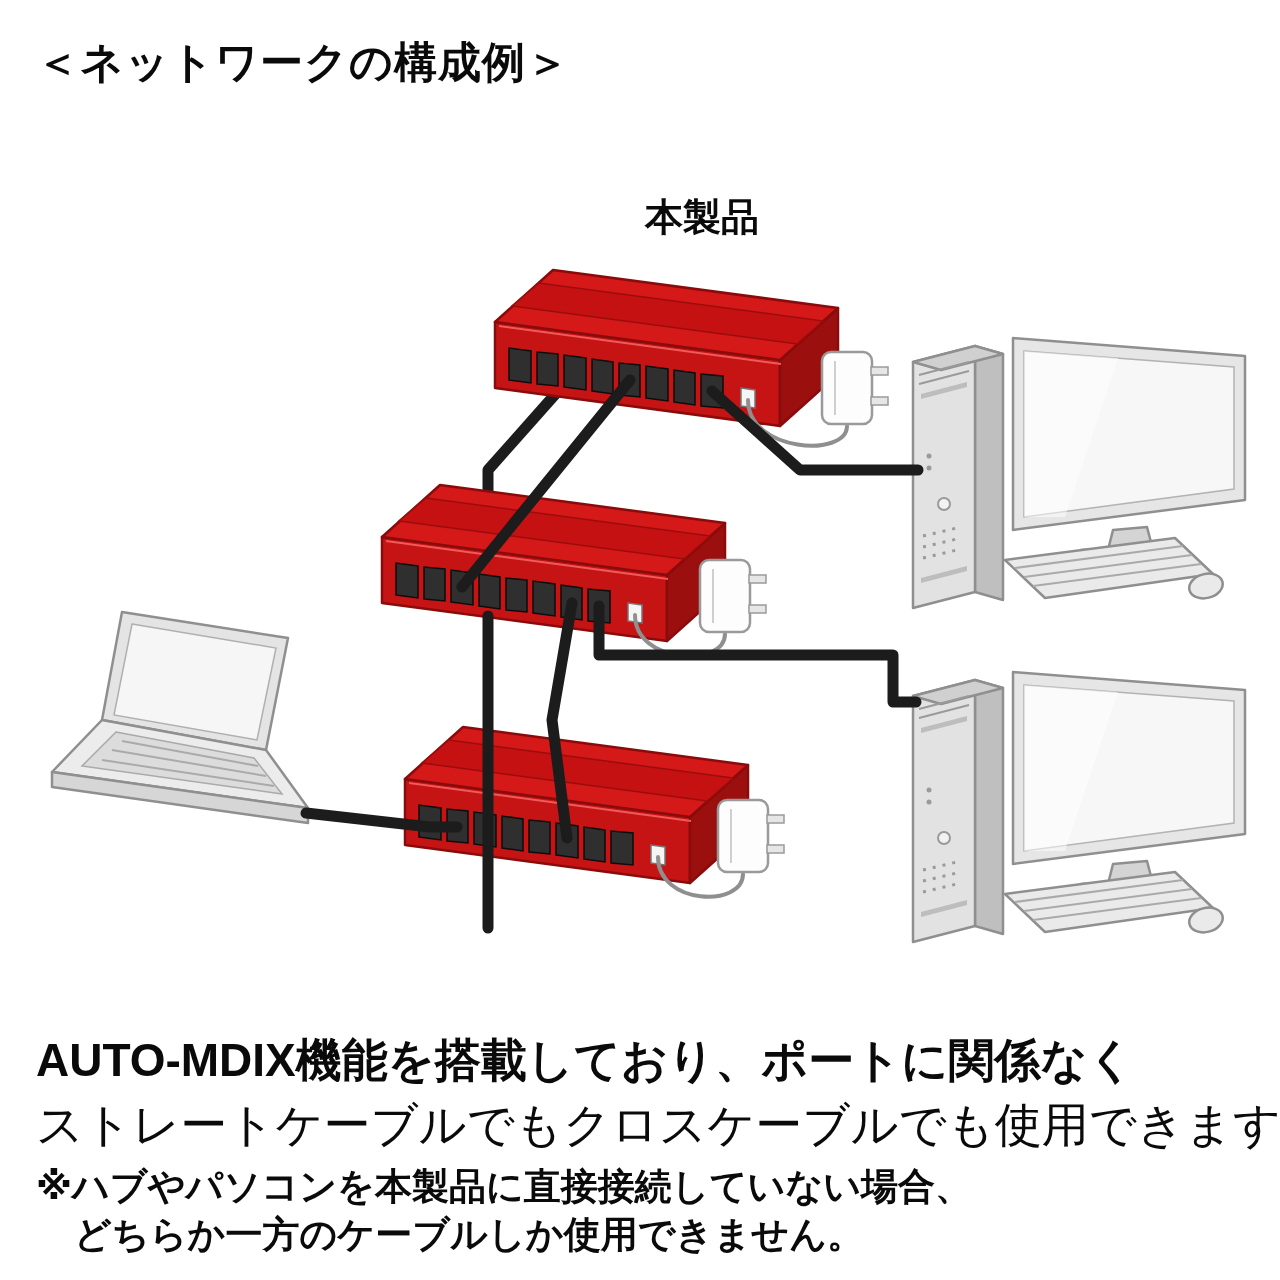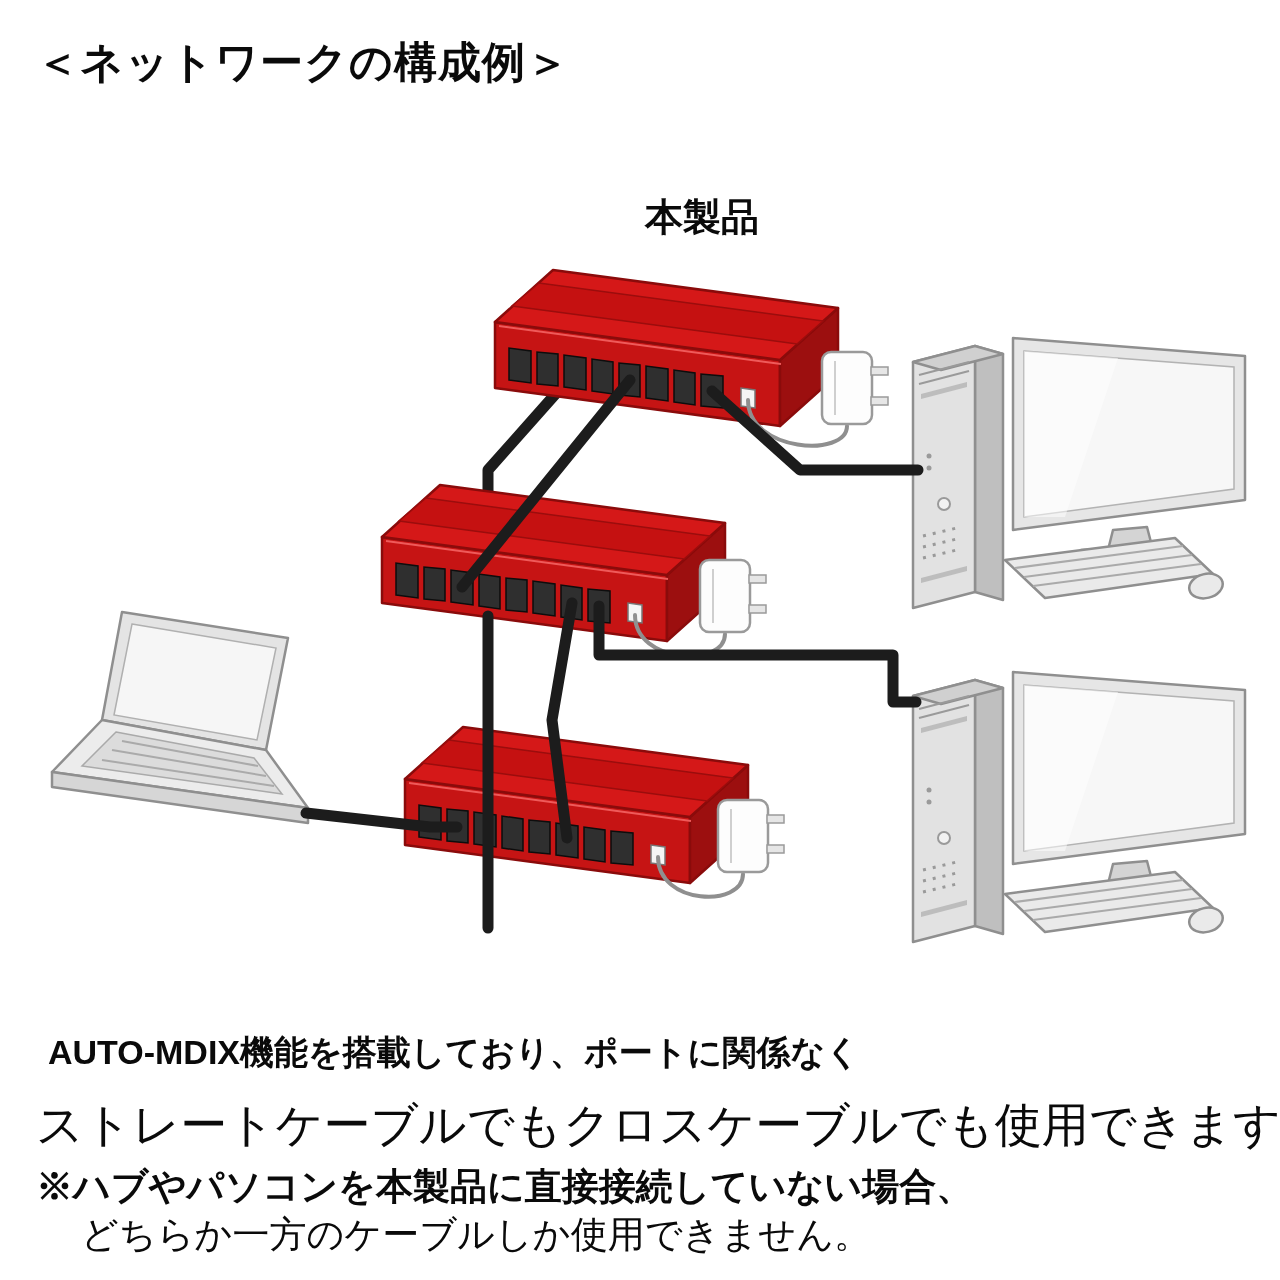--- a/index.html
+++ b/index.html
@@ -3,24 +3,24 @@
 <meta charset="utf-8">
 <style>
   html,body{margin:0;padding:0;}
   body{
     width:1280px;height:1280px;position:relative;background:#ffffff;
     font-family:"Liberation Sans","DejaVu Sans",sans-serif;color:#0a0a0a;
     overflow:hidden;
   }
   .abs{position:absolute;white-space:nowrap;}
   .title{left:36px;top:34px;font-size:43px;font-weight:700;letter-spacing:1px;}
-  .foot1{left:48px;top:1030px;font-size:34px;font-weight:700;}
+  .foot1{left:36px;top:1030px;font-size:46px;font-weight:700;}
   .foot2{left:36px;top:1094px;font-size:47px;font-weight:400;}
-  .note1{left:36px;top:1162px;font-size:37px;font-weight:700;font-family:Liberation Mono, monospace;}
-  .note2{left:81px;top:1210px;font-size:37px;font-weight:400;}
+  .note1{left:36px;top:1162px;font-size:37px;font-weight:700;}
+  .note2{left:74px;top:1210px;font-size:37px;font-weight:700;}
   svg.diagram{position:absolute;left:0;top:0;}
   .cable{fill:none;stroke:#1c1c1c;stroke-width:11;stroke-linejoin:round;stroke-linecap:round;}
   .cord{fill:none;stroke:#8f8f8f;stroke-width:4;stroke-linecap:round;}
   .outl{stroke:#8f8f8f;stroke-width:2.5;stroke-linejoin:round;}
 </style>
 </head>
 <body>
 
 <svg class="diagram" width="1280" height="1280" viewBox="0 0 1280 1280" xmlns="http://www.w3.org/2000/svg">
   <defs>

